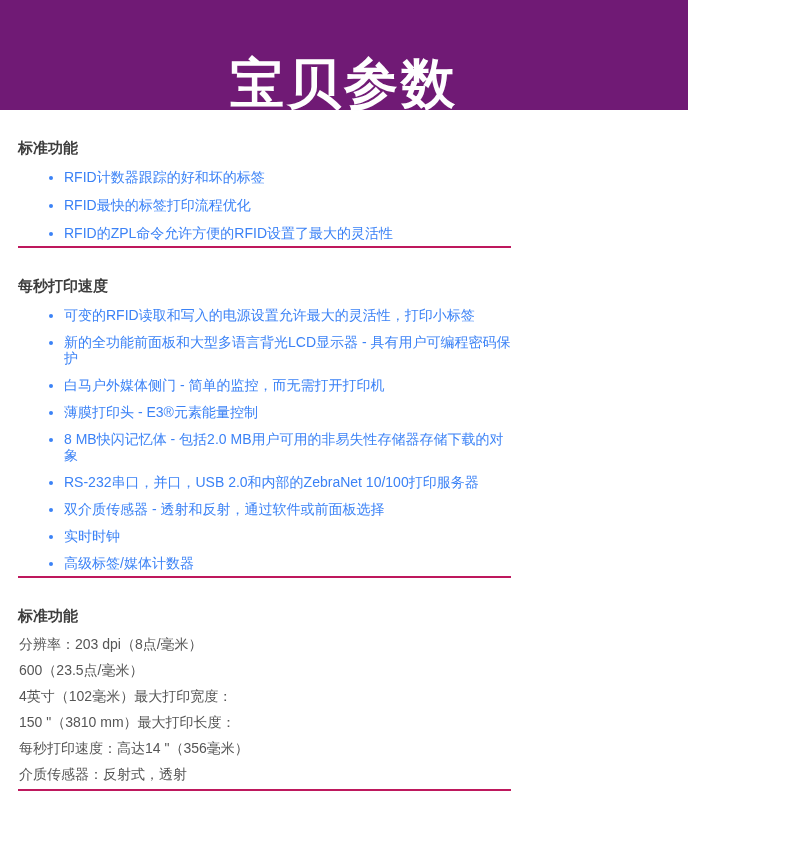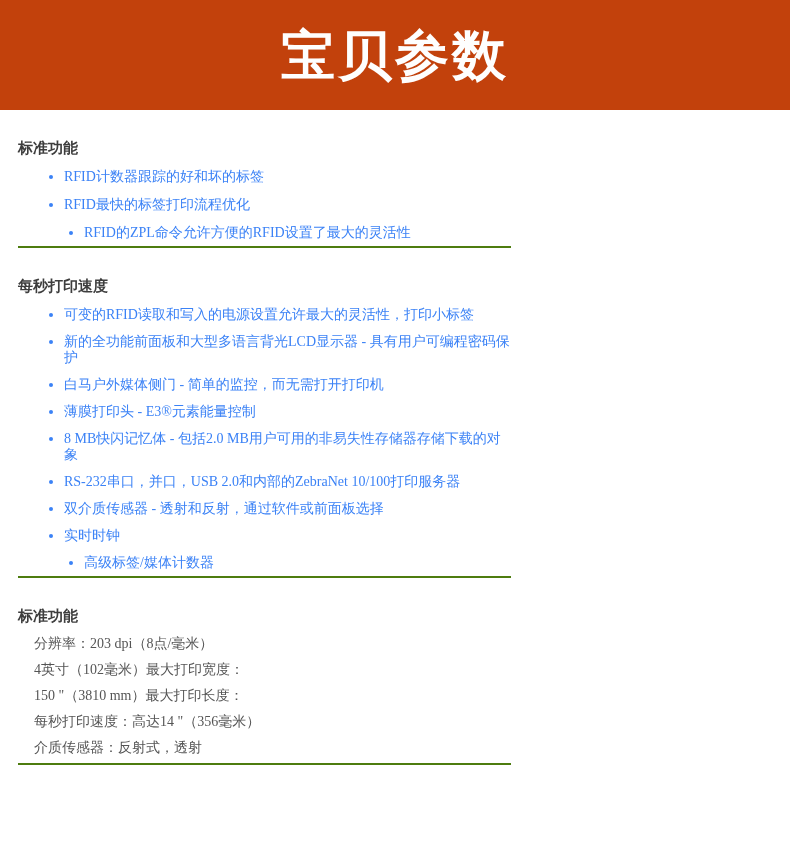--- a/index.html
+++ b/index.html
@@ -10,42 +10,41 @@
     width: 790px;
     font-family: "Liberation Sans", sans-serif;
   }
   .page {
     width: 790px;
     height: 857px;
     background: #ffffff;
     overflow: hidden;
   }
   .banner {
-    width: 790px;
+    width: 688px;
     height: 110px;
-    background: #c2410c;
+    background: #701a75;
     display: flex;
-    align-items: center;
+    align-items: flex-end;
     justify-content: center;
   }
   .banner-title {
     color: #fefefe;
     font-size: 54px;
     font-weight: 700;
     letter-spacing: 3px;
     margin: 0;
     line-height: 1;
   }
   .content {
     margin-left: 18px;
     width: 493px;
   }
   .section {
-    border-bottom: 2px solid #4d7c0f;
-    font-family: Liberation Serif, serif;
+    border-bottom: 2px solid #be185d;
   }
   .section-heading {
     margin: 0;
     padding-top: 30px;
     font-size: 15px;
     line-height: 16px;
     font-weight: 700;
     color: #3d3d3d;
   }
   .feature-list {
@@ -54,29 +53,29 @@
     padding: 0 0 0 46px;
     color: #555555;
   }
   .feature-item {
     font-size: 14px;
     line-height: 16px;
     color: #3b82f6;
     margin-bottom: 11px;
   }
   .section-1 .feature-item { margin-bottom: 12px; }
-  .feature-item:last-child { margin-bottom: 5px; margin-left: 20px; }
+  .feature-item:last-child { margin-bottom: 5px; }
   .spec-block {
     padding-bottom: 7px;
   }
   .spec-line {
     font-size: 14px;
     line-height: 16px;
     color: #555555;
-    margin: 10px 0 0 16px;
+    margin: 10px 0 0 1px;
   }
   .spec-block .spec-line:first-child { margin-top: 12px; }
 </style>
 </head>
 <body>
 
 <div class="page">
 
   <div class="banner">
     <h1 class="banner-title">宝贝参数</h1>
@@ -105,20 +104,21 @@
         <li class="feature-item">双介质传感器 - 透射和反射，通过软件或前面板选择</li>
         <li class="feature-item">实时时钟</li>
         <li class="feature-item">高级标签/媒体计数器</li>
       </ul>
     </div>
 
     <div class="section section-3">
       <h3 class="section-heading">标准功能</h3>
       <div class="spec-block">
         <p class="spec-line">分辨率：203 dpi（8点/毫米）</p>
+        <p class="spec-line">600（23.5点/毫米）</p>
         <p class="spec-line">4英寸（102毫米）最大打印宽度：</p>
         <p class="spec-line">150 "（3810 mm）最大打印长度：</p>
         <p class="spec-line">每秒打印速度：高达14 "（356毫米）</p>
         <p class="spec-line">介质传感器：反射式，透射</p>
       </div>
     </div>
 
   </div>
 </div>
 

